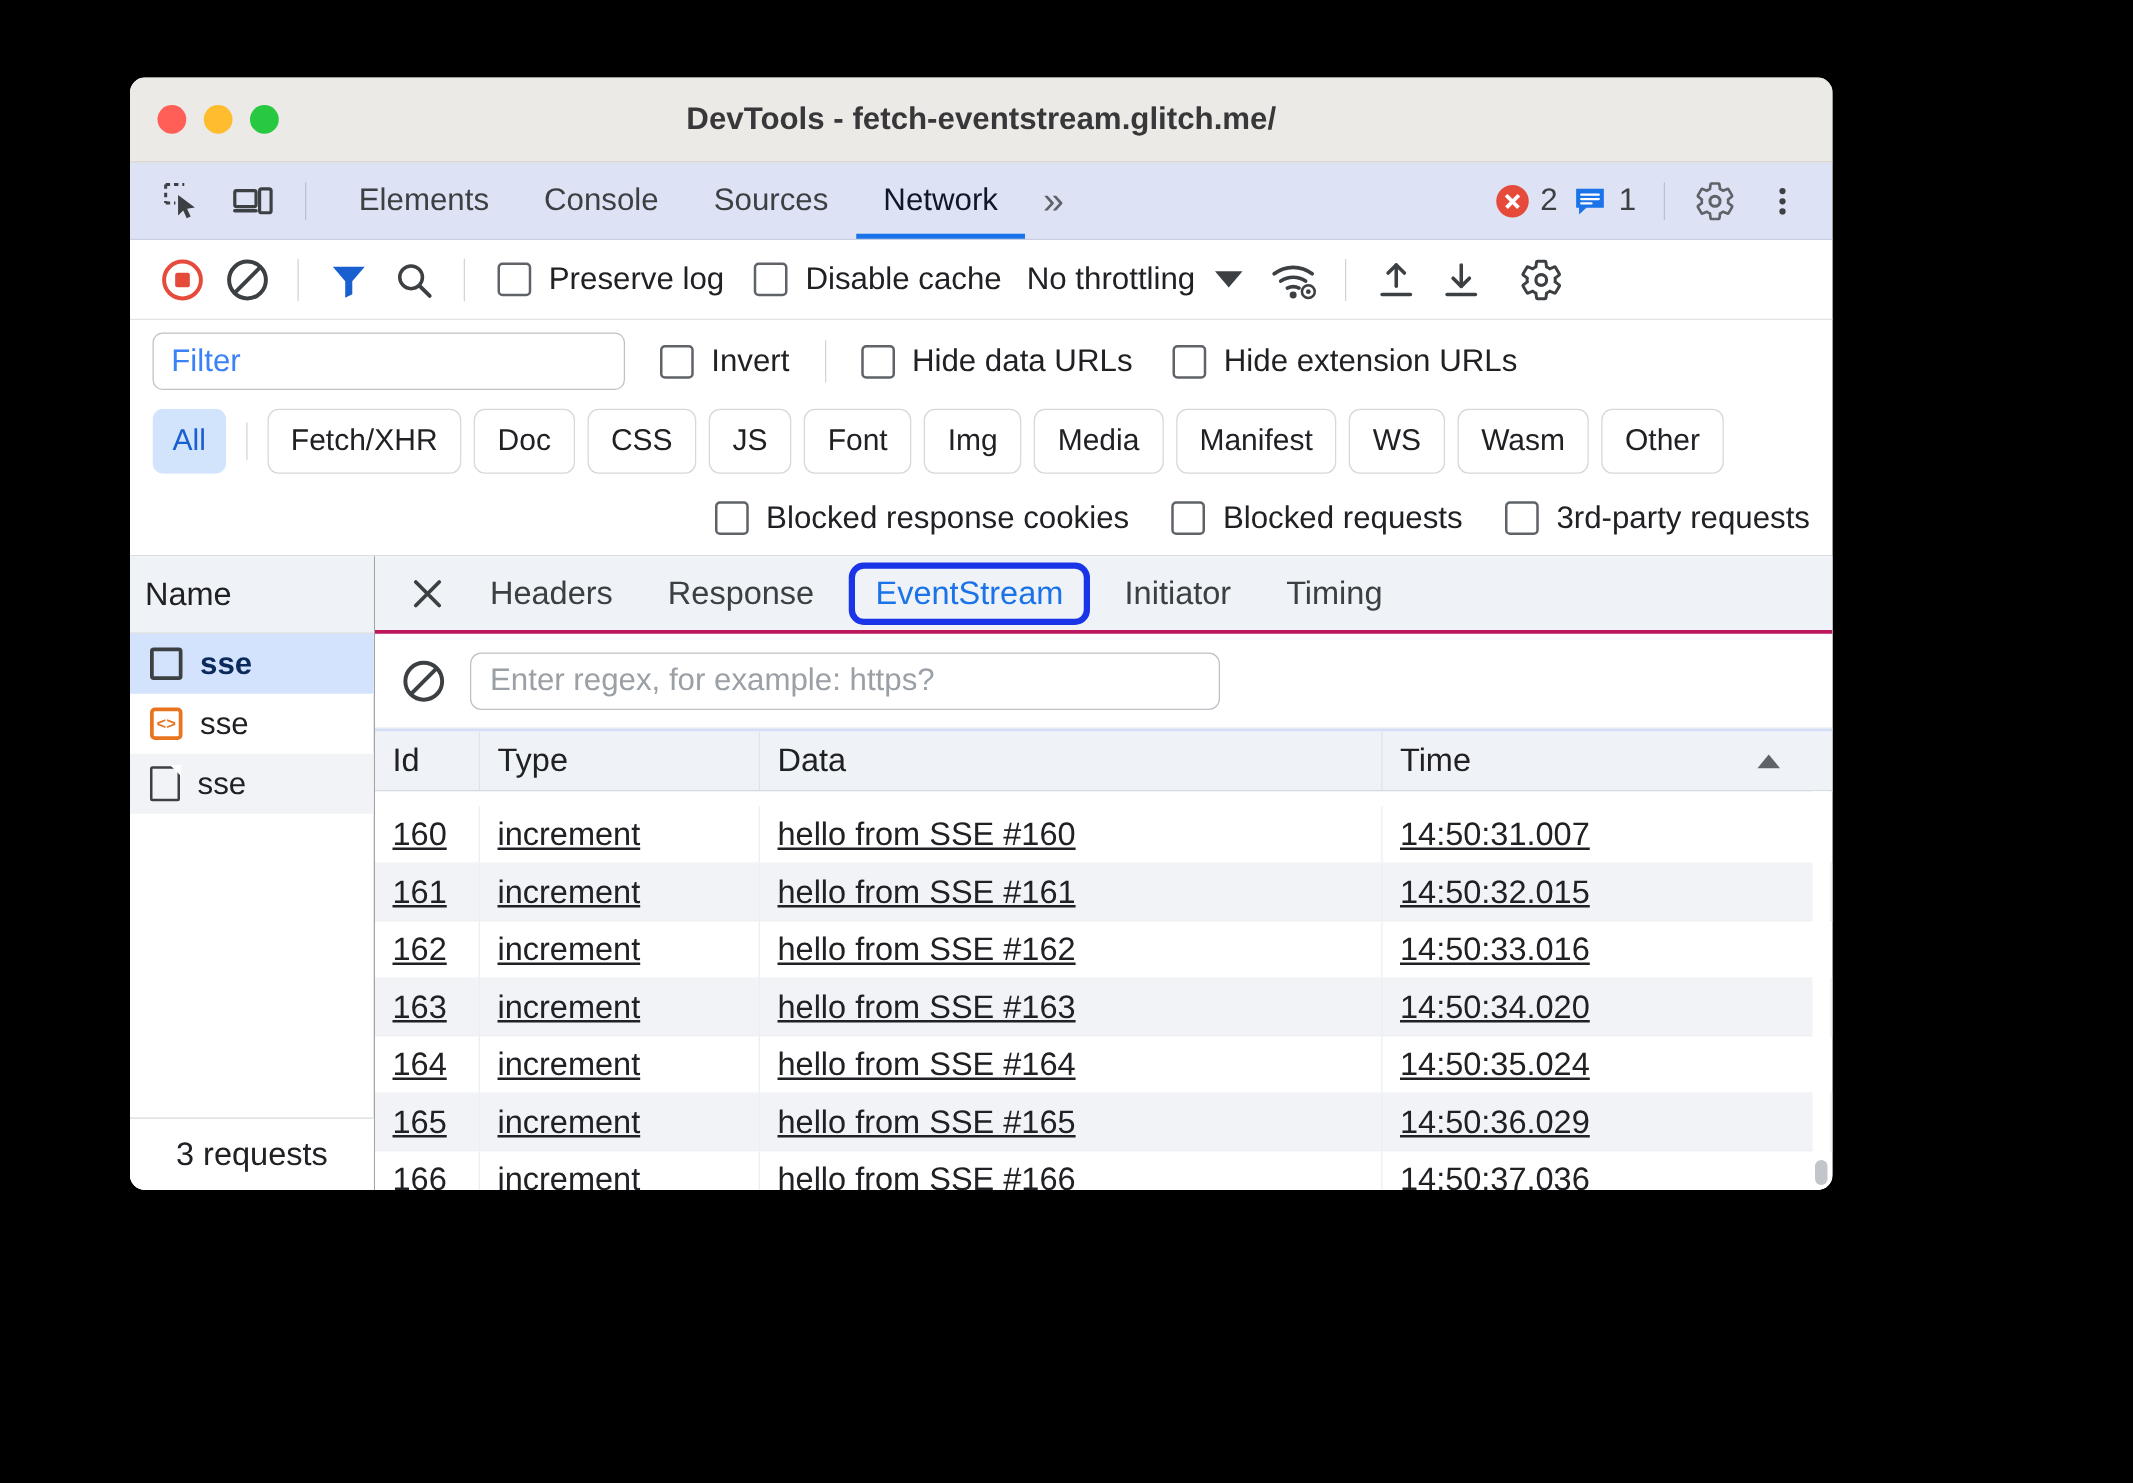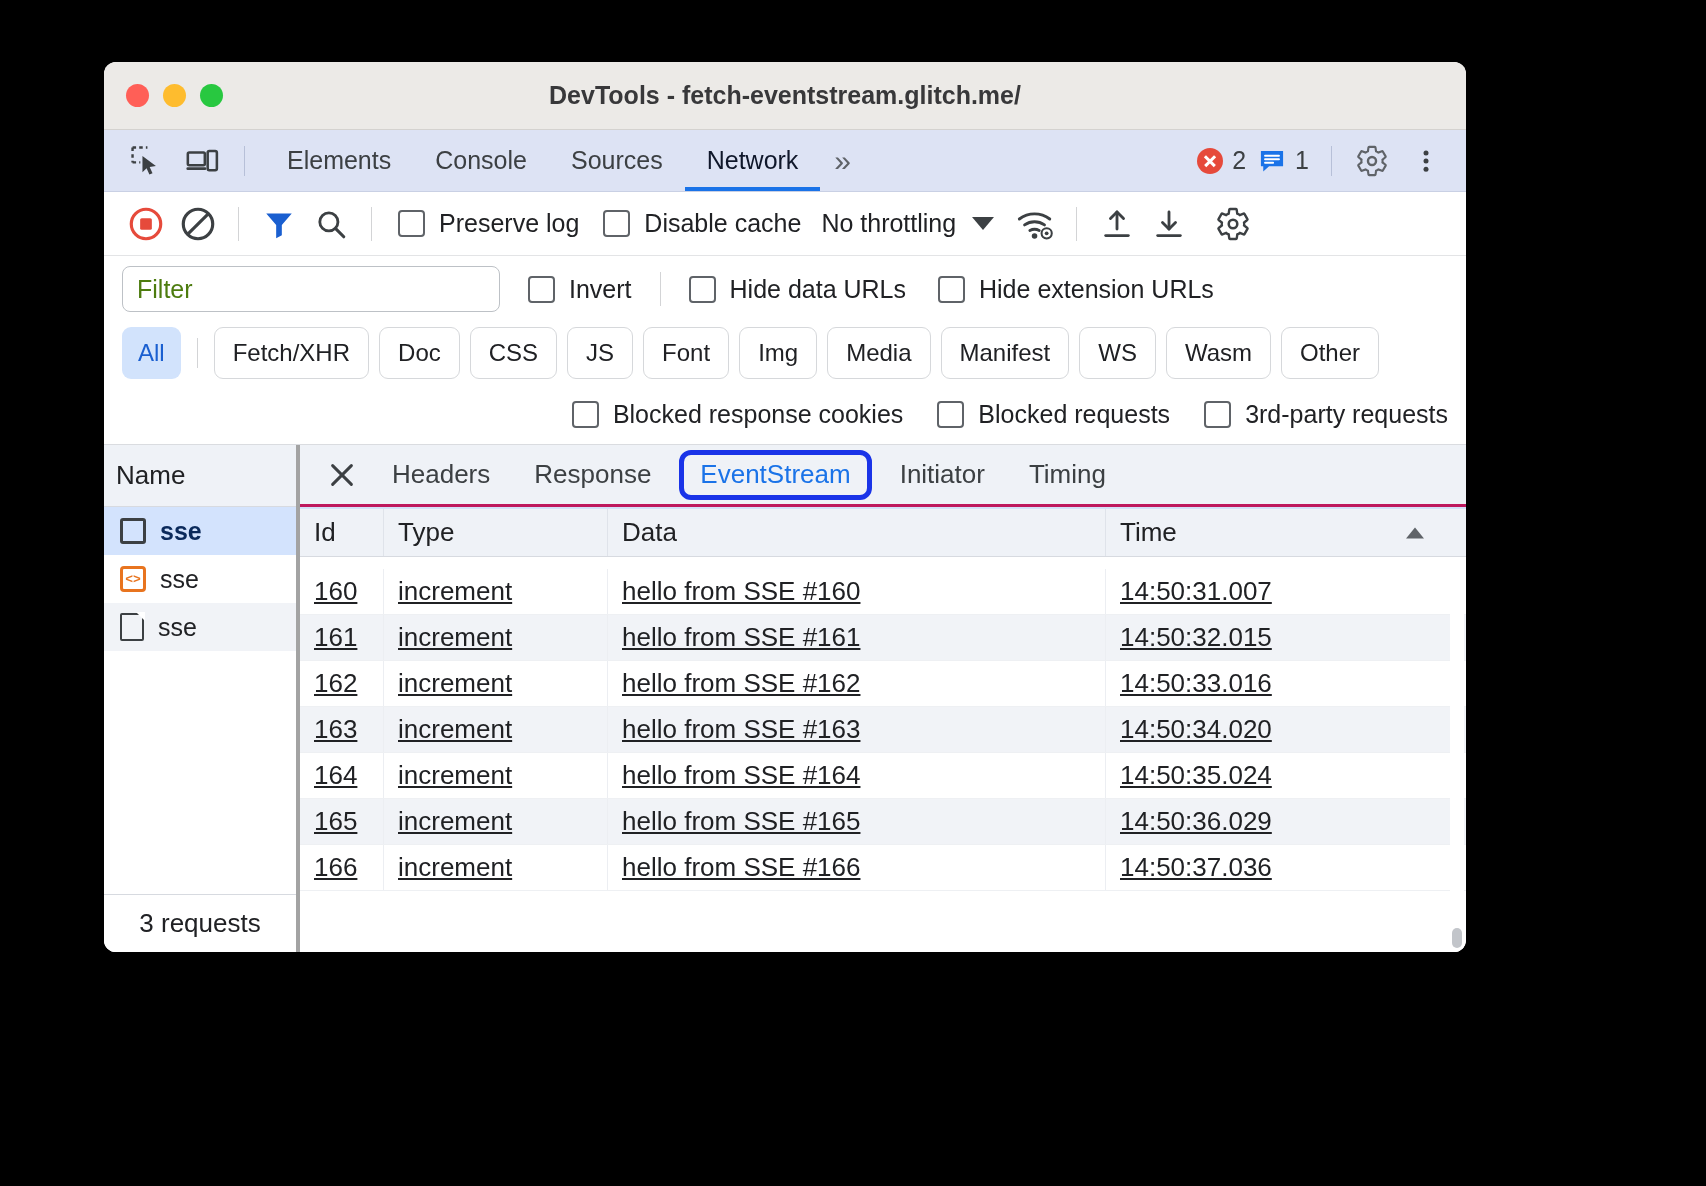--- a/index.html
+++ b/index.html
@@ -95,42 +95,42 @@
   .caret { width:0;height:0;border-left:11px solid transparent;border-right:11px solid transparent;border-top:13px solid #3c4043; }
 
   
   .filterrow {
     height: 66px; flex: none; background:#fff;
     display:flex; align-items:center; padding: 0 18px; gap: 0;
   }
   .filter-input {
     width: 378px; height: 46px; border: 1.6px solid #bdc1c6; border-radius: 8px;
     display:flex; align-items:center; padding: 0 14px;
-    font-size: 25px; color: #4d7c0f;
+    font-size: 25px; color: #3b82f6;
   }
   .filterrow .vsep3 { width:1px; height:34px; background:#d3d4d6; margin: 0 18px; }
 
   
   .chiprow { height: 62px; flex:none; background:#fff; display:flex; align-items:center; padding: 0 18px; gap: 10px; }
   .chip {
     height: 52px; padding: 0 18px; border-radius: 9px;
     display:flex; align-items:center; font-size: 24px; color:#202124;
     border: 1.4px solid #d6d8db; background: #fff; white-space: nowrap;
   }
   .chip.sel { background:#d2e3fc; color:#1a5fd0; border-color: transparent; padding: 0 15px; }
   .chip-sep { width:1px; height: 30px; background:#d3d4d6; margin: 0 6px; }
 
   
   .blockedrow { height: 60px; flex:none; background:#fff; display:flex; align-items:center; padding: 0 18px; gap: 34px; font-size:25px; color:#202124;justify-content:flex-end;}
   .blockedrow .item { display:flex; align-items:center; gap: 14px; }
 
   
   .body { flex: 1 1 auto; display:flex; min-height:0; border-top: 1px solid #dadce0; }
 
-  .sidebar { width: 196px; flex:none; display:flex; flex-direction:column; border-right: 4px solid #a3a3a3; background:#fff;}
+  .sidebar { width: 196px; flex:none; display:flex; flex-direction:column; border-right: 1px solid #a3a3a3; background:#fff;}
   .sb-head {
     height: 62px; flex:none; background:#eff2f7; border-bottom:1px solid #d7dae0;
     display:flex; align-items:center; padding-left: 12px; font-size: 26px; color:#202124;
   }
   .sb-list { flex:1 1 auto; overflow:hidden; }
   .sb-row { height: 48px; display:flex; align-items:center; gap: 14px; padding-left: 16px; font-size:25px; color:#202124; }
   .sb-row.selected { background:#d3e3fd; color:#0b2a5b; font-weight:600; }
   .sb-row.alt { background:#f1f3f7; }
   .sb-foot {
     height: 58px; flex:none; border-top:1px solid #d7dae0; background:#fff;
@@ -474,20 +474,31 @@
           <span>EventStream</span>
         </div>
         <div class="dt-tab">
           <span>Initiator</span>
         </div>
         <div class="dt-tab">
           <span>Timing</span>
         </div>
       </div>
 
+      <div class="regexbar">
+        <div>
+          <svg width="38" height="38" viewBox="0 0 24 24">
+            <circle cx="12" cy="12" r="9.3" fill="none" stroke="#3c4043" stroke-width="2"></circle>
+            <line x1="5.4" y1="18.6" x2="18.6" y2="5.4" stroke="#3c4043" stroke-width="2"></line>
+          </svg>
+        </div>
+        <div class="regex-input">
+          <span>Enter regex, for example: https?</span>
+        </div>
+      </div>
 
       <div class="grid">
         <div class="grid-head">
           <div class="gh c-id">
             <span>Id</span>
           </div>
           <div class="gh c-type">
             <span>Type</span>
           </div>
           <div class="gh c-data">

